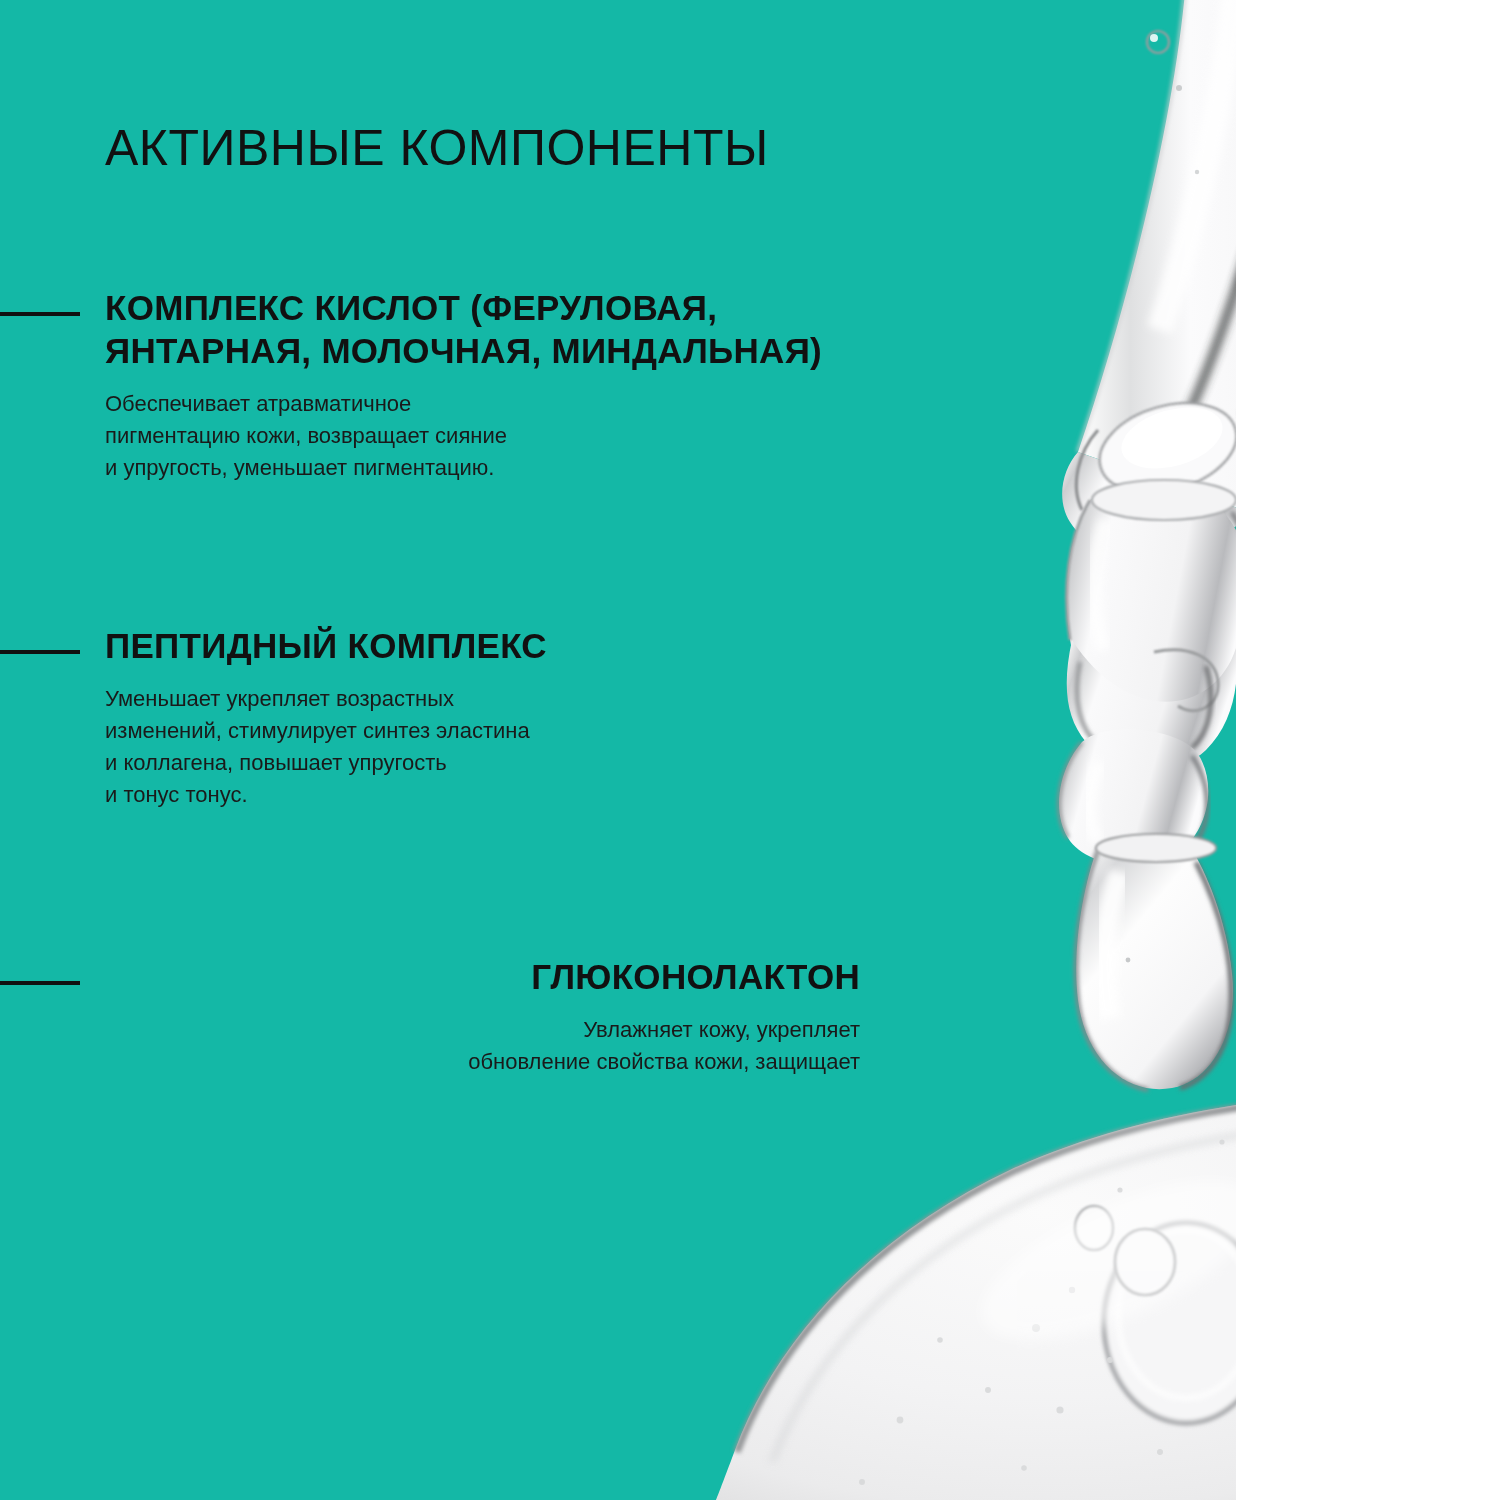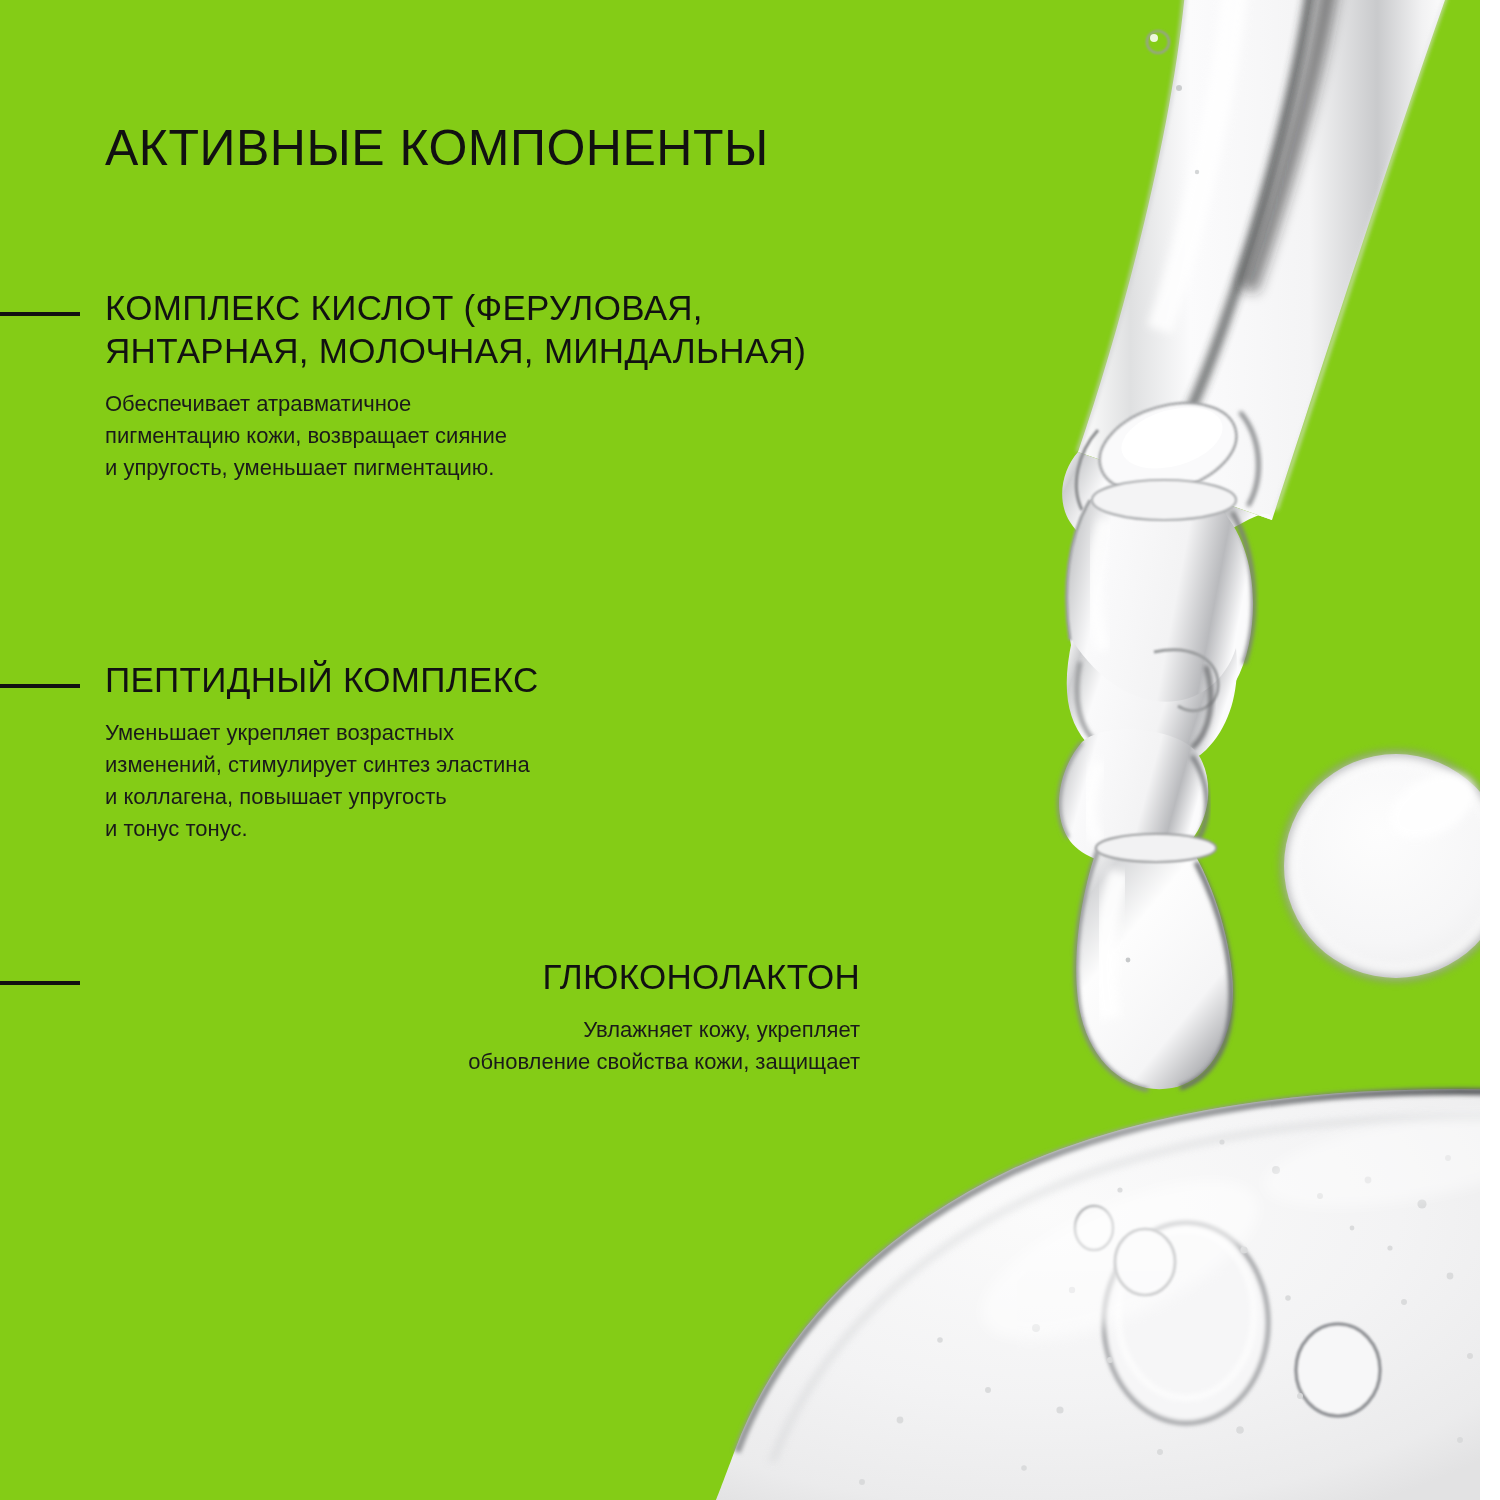--- a/index.html
+++ b/index.html
@@ -8,23 +8,23 @@
     padding: 0;
     background: #ffffff;
   }
   body {
     font-family: "Liberation Sans", sans-serif;
     -webkit-font-smoothing: antialiased;
   }
 
   #page {
     position: relative;
-    width: 1480px;
+    width: 1236px;
     height: 1500px;
-    background: #84cc16;
+    background: #14b8a6;
     overflow: hidden;
   }
 
   
   #artwork {
     position: absolute;
     inset: 0;
     pointer-events: none;
   }
   #artwork svg {
@@ -53,21 +53,21 @@
     color: #111111;
     white-space: nowrap;
   }
 
   .section {
     position: absolute;
     left: 0;
     width: 860px;
   }
   .section-1 { top: 286px; }
-  .section-2 { top: 658px; }
+  .section-2 { top: 624px; }
   .section-3 { top: 955px; text-align: right; }
 
   .rule {
     position: absolute;
     left: 0;
     width: 80px;
     height: 4px;
     background: #111111;
   }
   .section-1 .rule { top: 26px; }
@@ -75,21 +75,21 @@
   .section-3 .rule { top: 26px; }
 
   .section-body {
     padding-left: 105px;
   }
 
   .section-heading {
     margin: 0;
     font-size: 35px;
     line-height: 1.23;
-    font-weight: 400;
+    font-weight: 700;
     letter-spacing: 0.3px;
     color: #111111;
   }
 
   .section-text {
     margin: 16px 0 0 0;
     font-size: 22px;
     line-height: 1.45;
     font-weight: 400;
     color: #1a1a1a;

